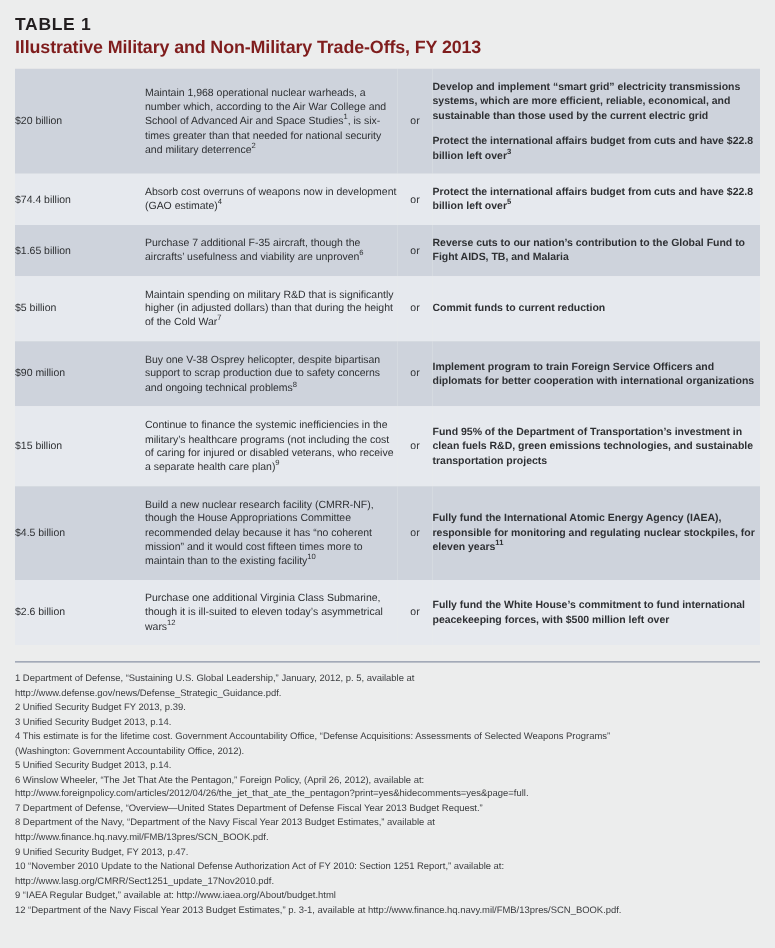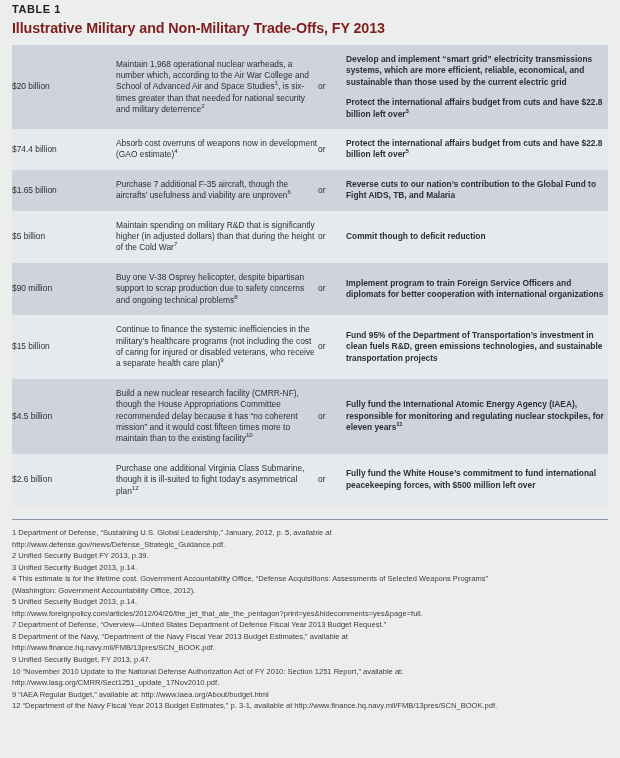--- a/index.html
+++ b/index.html
@@ -15,25 +15,25 @@
     overflow: hidden;
   }
   .page {
     position: relative;
     width: 620px;
     height: 758px;
     box-sizing: border-box;
     padding: 0 12px;
   }
   .table-label {
-    font-size: 11px;
+    font-size: 14px;
     font-weight: bold;
     letter-spacing: 0.55px;
     color: #231f20;
-    padding-top: 4px;
+    padding-top: 14px;
     line-height: 11px;
   }
   .table-title {
     font-size: 14.3px;
     font-weight: bold;
     color: #7f1d1d;
     line-height: 17px;
     padding-top: 5px;
     padding-bottom: 8px;
     letter-spacing: -0.1px;
@@ -60,21 +60,21 @@
     padding-left: 10px;
     padding-right: 6px;
     margin-left: 39px;
   }
   td.c-mil {
     width: 202px;
     padding-right: 12px;
   }
   td.c-or {
     width: 28px;
-    text-align: left;
+    text-align: center;
     padding-left: 2px;
   }
   td.c-non {
     width: 262px;
     padding-right: 12px;
     font-weight: bold;
   }
   td.c-non p { margin: 0; }
   td.c-non p + p { margin-top: 9px; }
   sup {
@@ -137,21 +137,21 @@
           <td class="c-non">
               <p>Reverse cuts to our nation’s contribution to the Global Fund to Fight AIDS, TB, and Malaria</p>
             </td>
         </tr>
 
         <tr class="row-light">
           <td class="c-amount">$5 billion</td>
           <td class="c-mil"><span>Maintain spending on military R&amp;D that is significantly higher (in adjusted dollars) than that during the height of the Cold War</span><sup>7</sup></td>
           <td class="c-or">or</td>
           <td class="c-non">
-              <p>Commit though to deficit reduction</p>
+              <p>Commit funds to current reduction</p>
             </td>
         </tr>
 
         <tr class="row-dark">
           <td class="c-amount">$90 million</td>
           <td class="c-mil"><span>Buy one V-38 Osprey helicopter, despite bipartisan support to scrap production due to safety concerns and ongoing technical problems</span><sup>8</sup></td>
           <td class="c-or">or</td>
           <td class="c-non">
               <p>Implement program to train Foreign Service Officers and diplomats for better cooperation with international organizations</p>
             </td>
@@ -170,41 +170,42 @@
           <td class="c-amount">$4.5 billion</td>
           <td class="c-mil"><span>Build a new nuclear research facility (CMRR-NF), though the House Appropriations Committee recommended delay because it has “no coherent mission” and it would cost fifteen times more to maintain than to the existing facility</span><sup>10</sup></td>
           <td class="c-or">or</td>
           <td class="c-non">
               <p><span>Fully fund the International Atomic Energy Agency (IAEA), responsible for monitoring and regulating nuclear stockpiles, for eleven years</span><sup>11</sup></p>
             </td>
         </tr>
 
         <tr class="row-light">
           <td class="c-amount">$2.6 billion</td>
-          <td class="c-mil"><span>Purchase one additional Virginia Class Submarine, though it is ill-suited to fight today’s asymmetrical plan</span><sup>12</sup></td>
+          <td class="c-mil"><span>Purchase one additional Virginia Class Submarine, though it is ill-suited to eleven today’s asymmetrical wars</span><sup>12</sup></td>
           <td class="c-or">or</td>
           <td class="c-non">
               <p>Fully fund the White House’s commitment to fund international peacekeeping forces, with $500 million left over</p>
             </td>
         </tr>
 
       </tbody>
     </table>
   </div>
 
   <div class="rule"></div>
 
   <div class="notes">
     <div>1 Department of Defense, “Sustaining U.S. Global Leadership,” January, 2012, p. 5, available at</div>
     <div>http://www.defense.gov/news/Defense_Strategic_Guidance.pdf.</div>
     <div>2 Unified Security Budget FY 2013, p.39.</div>
     <div>3 Unified Security Budget 2013, p.14.</div>
     <div>4 This estimate is for the lifetime cost. Government Accountability Office, “Defense Acquisitions: Assessments of Selected Weapons Programs”</div>
     <div>(Washington: Government Accountability Office, 2012).</div>
     <div>5 Unified Security Budget 2013, p.14.</div>
+    <div>6  Winslow Wheeler, “The Jet That Ate the Pentagon,” Foreign Policy, (April 26, 2012), available at:</div>
     <div>http://www.foreignpolicy.com/articles/2012/04/26/the_jet_that_ate_the_pentagon?print=yes&amp;hidecomments=yes&amp;page=full.</div>
     <div>7 Department of Defense, “Overview—United States Department of Defense Fiscal Year 2013 Budget Request.”</div>
     <div>8 Department of the Navy, “Department of the Navy Fiscal Year 2013 Budget Estimates,” available at</div>
     <div>http://www.finance.hq.navy.mil/FMB/13pres/SCN_BOOK.pdf.</div>
     <div>9 Unified Security Budget, FY 2013, p.47.</div>
     <div>10  “November 2010 Update to the National Defense Authorization Act of FY 2010: Section 1251 Report,” available at:</div>
     <div>http://www.lasg.org/CMRR/Sect1251_update_17Nov2010.pdf.</div>
     <div>9  “IAEA Regular Budget,” available at: http://www.iaea.org/About/budget.html</div>
     <div>12 “Department of the Navy Fiscal Year 2013 Budget Estimates,” p. 3-1, available at http://www.finance.hq.navy.mil/FMB/13pres/SCN_BOOK.pdf.</div>
   </div>

